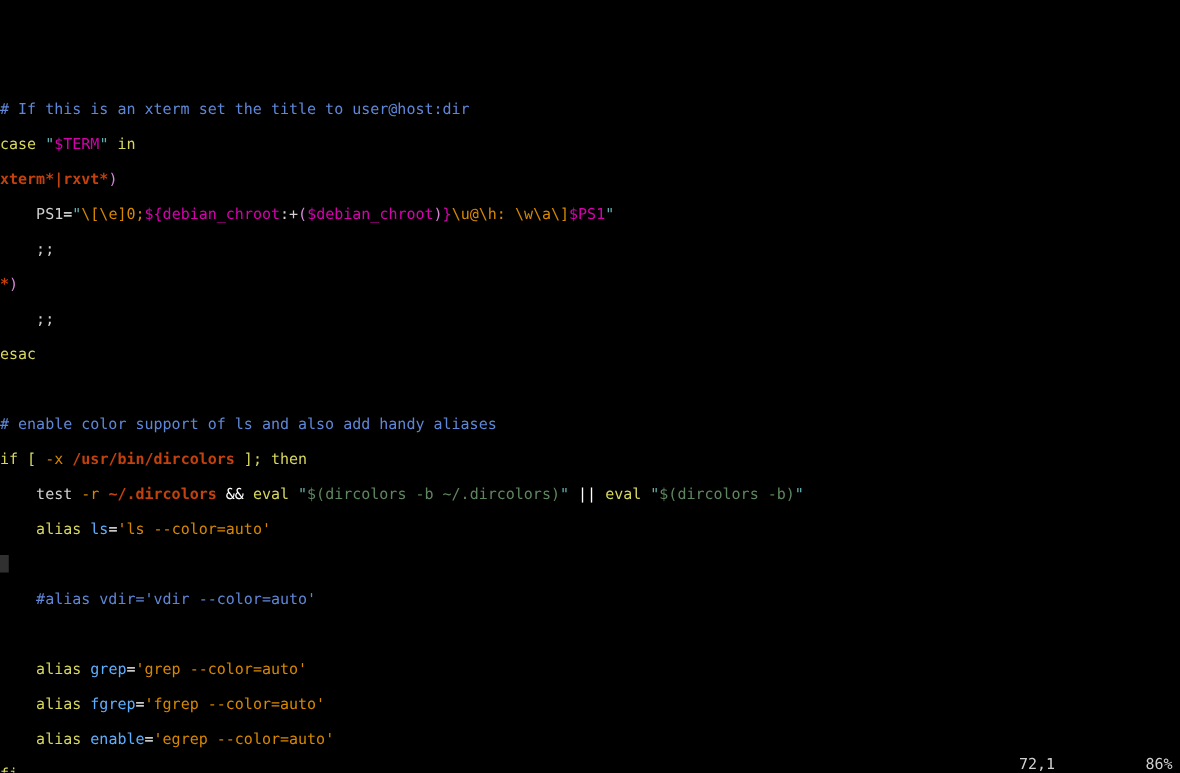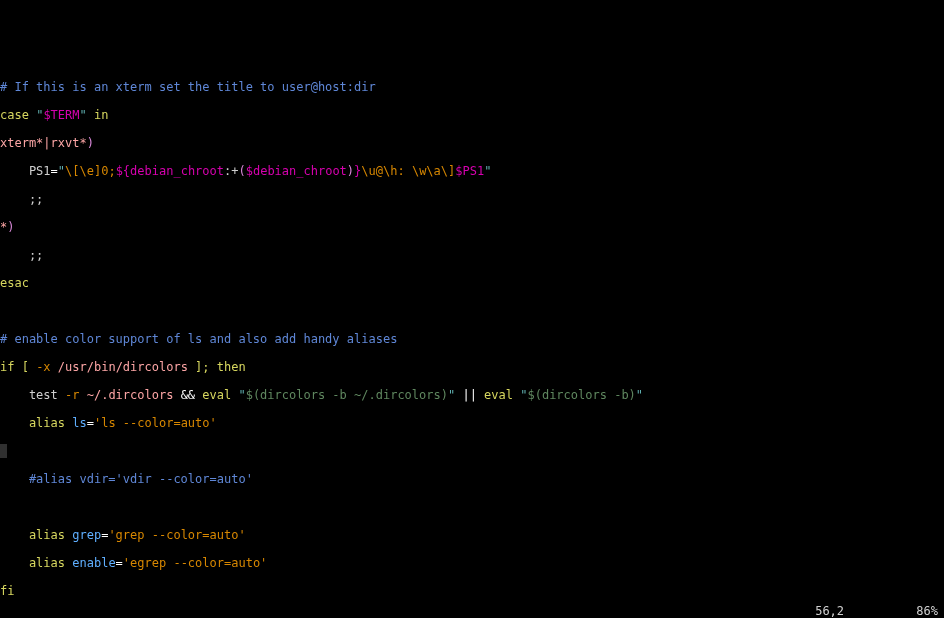--- a/index.html
+++ b/index.html
@@ -16,21 +16,21 @@
     }
     .editor {
       padding: 0;
       padding-top: 10px;
     }
     .line { display: block; height: 14px; }
     .comment { color: #5f87d7; text-align: right; }
     .keyword { color: #d7d75f; margin-top: 20px; }
     .string { color: #5fafaf; }
     .string2 { color: #d78700; }
-    .path-bold { color: #fca5a5; font-weight: normal; }
+    .path-bold { color: #c2410c; font-weight: bold; }
     .var { color: #d700af; }
     .op { color: #ffffff; }
     .paren { color: #d787d7; }
     .bracket { color: #d7d75f; }
     .escseq { color: #d78700; }
     .alias { color: #5fafff; }
     .text { color: #d0d0d0; }
     .punct { color: #d0d0d0; }
     .darkgreen { color: #5f875f; }
     .highlight-bg { background: #303030; }
@@ -58,20 +58,21 @@
 <span class="line"><span class="keyword">esac</span></span>
 <span class="line"> </span>
 <span class="line"><span class="comment"># enable color support of ls and also add handy aliases</span></span>
 <span class="line"><span class="keyword">if</span><span class="bracket"> [ </span><span class="string2">-x</span><span class="text"> </span><span class="path-bold">/usr/bin/dircolors</span><span class="bracket"> ]; </span><span class="keyword">then</span></span>
 <span class="line"><span class="text">    test</span><span class="string2"> -r </span><span class="path-bold">~/.dircolors</span><span class="op"> &amp;&amp; </span><span class="keyword">eval</span><span class="string"> "</span><span class="darkgreen">$(dircolors -b ~/.dircolors)</span><span class="string">" </span><span class="op">|| </span><span class="keyword">eval</span><span class="string"> "</span><span class="darkgreen">$(dircolors -b)</span><span class="string">"</span></span>
 <span class="line"><span class="keyword">    alias</span><span class="alias"> ls</span><span class="op">=</span><span class="string2">'ls --color=auto'</span></span>
 <span class="line"><span class="highlight-bg"> </span><span class="text">   </span></span>
 <span class="line"><span class="comment">    #alias vdir='vdir --color=auto'</span></span>
 <span class="line"> </span>
 <span class="line"><span class="keyword">    alias</span><span class="alias"> grep</span><span class="op">=</span><span class="string2">'grep --color=auto'</span></span>
+<span class="line"><span class="keyword">    alias</span><span class="alias"> fgrep</span><span class="op">=</span><span class="string2">'fgrep --color=auto'</span></span>
 <span class="line"><span class="keyword">    alias</span><span class="alias"> enable</span><span class="op">=</span><span class="string2">'egrep --color=auto'</span></span>
 <span class="line"><span class="keyword">fi</span></span>
 
 
 
 
 
 
 
 
@@ -86,17 +87,17 @@
 
 
 
 
 
 
 
 </div>
 
 <div class="status">
-  <span>56,2</span><span>          </span><span>86%</span>
+  <span>72,1</span><span>          </span><span>86%</span>
 </div>
 
 
 
 
 </body></html>

